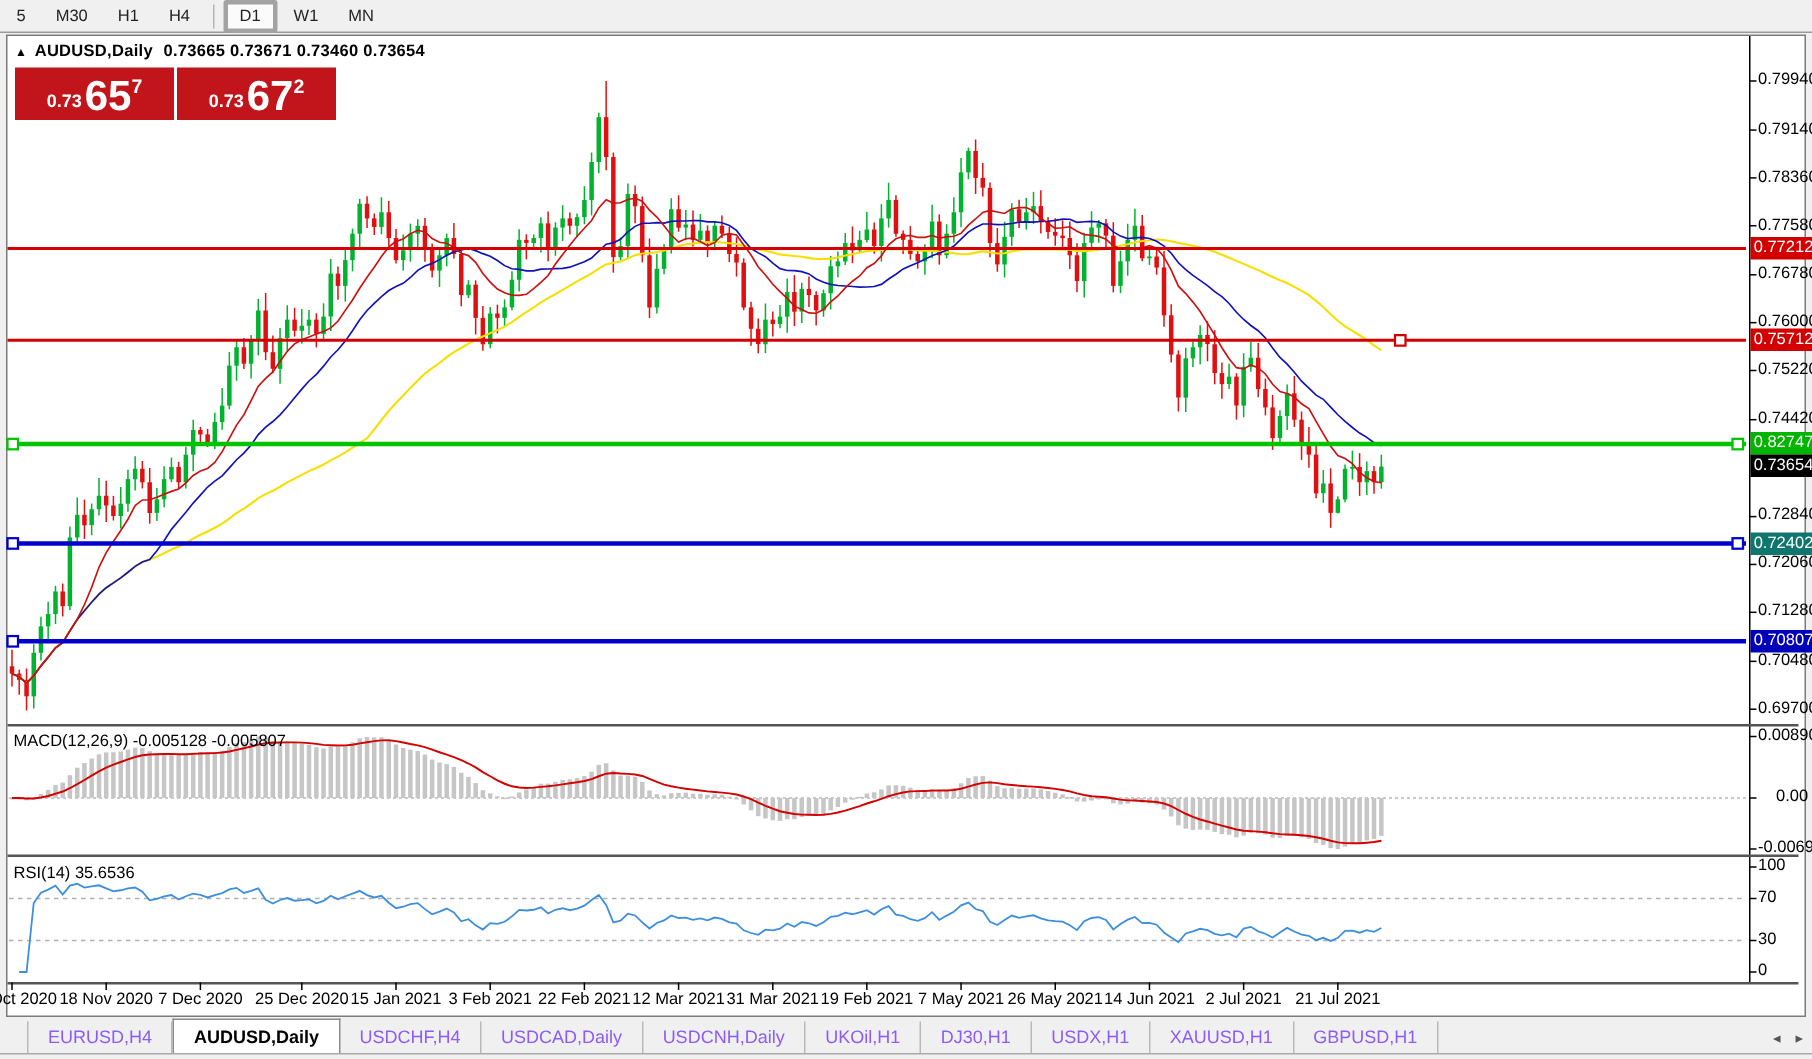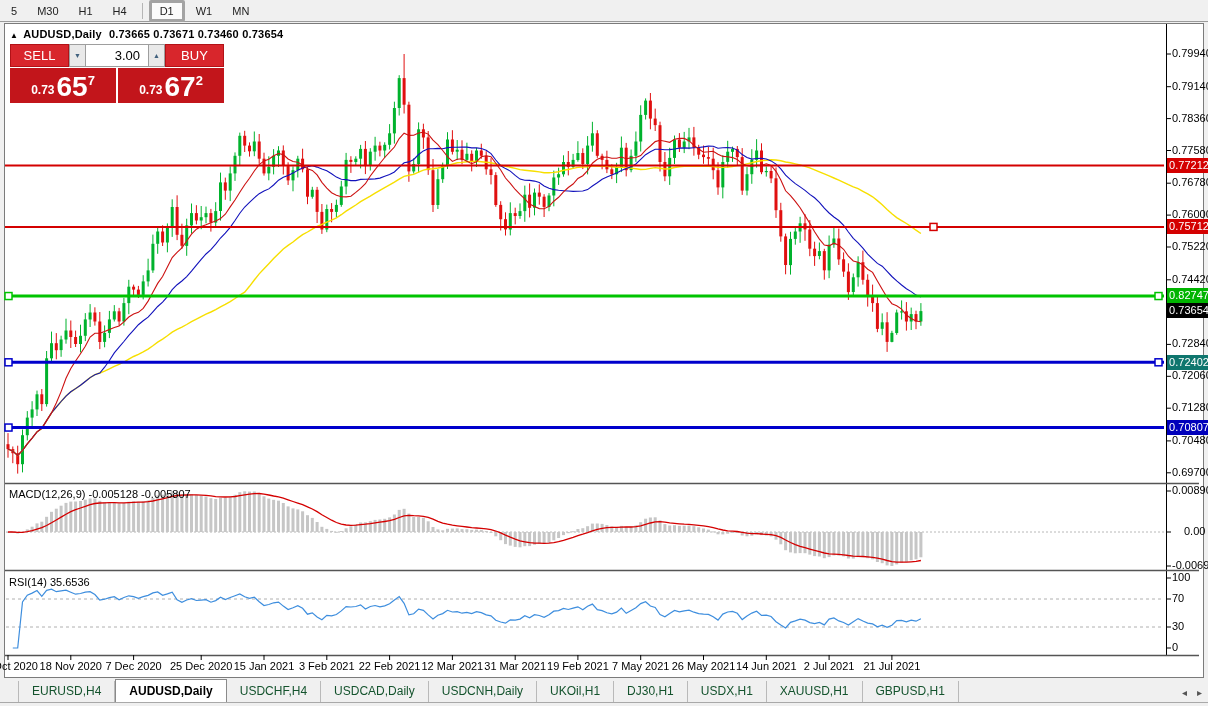--- a/index.html
+++ b/index.html
@@ -49,21 +49,21 @@
   .badge { position:absolute; left:1167px; width:44px; height:15px; line-height:15px;
            font-size:11px; color:#fff; text-align:center; z-index:3; white-space:nowrap; }
   .ind-label { position:absolute; z-index:3; font-size:11px; color:#000; }
   .dlabel { position:absolute; top:660px; transform:translateX(-50%); font-size:11px;
             color:#000; z-index:3; white-space:nowrap; }
 
   
   .tabbar { position:absolute; left:0; top:680px; width:1208px; height:23px; background:#f0f0f0;
             border-bottom:1px solid #a9a9a9; display:flex; align-items:flex-end; z-index:5; }
   .tabs-strip { display:flex; align-items:flex-end; margin-left:18px; }
-  .tab { font-size:12px; color:#14532d; padding:3px 13px 4px 13px; border-right:1px solid #b9b9b9;
+  .tab { font-size:12px; color:#8b5cf6; padding:3px 13px 4px 13px; border-right:1px solid #b9b9b9;
          cursor:pointer; height:21px; }
   .tab:first-child { border-left:1px solid #b9b9b9; }
   .tab.active { background:#ffffff; font-weight:bold; color:#000; border:1px solid #8a8a8a;
                 border-bottom:none; height:23px; padding-top:4px; }
   .tab-scroll { position:absolute; right:6px; bottom:4px; display:flex; gap:10px; }
   .tab-scroll span { font-size:10px; color:#555; cursor:pointer; }
 </style>
 </head>
 <body>
 
@@ -723,27 +723,20 @@
         <line x1="829.1" y1="655" x2="829.1" y2="660" stroke="#000" stroke-width="1"></line>
         <line x1="891.9" y1="655" x2="891.9" y2="660" stroke="#000" stroke-width="1"></line>
       </g>
     </svg>
 
   <div class="chart-title">
     <span class="tri">▲</span><span>AUDUSD,Daily</span><span class="ohlc">0.73665 0.73671 0.73460 0.73654</span>
   </div>
 
   <div class="trade-panel">
-    <div class="tp-row1">
-      <button class="tp-btn">SELL</button>
-      <button class="tp-spin">▼</button>
-      <input class="tp-vol" value="3.00" style="">
-      <button class="tp-spin">▲</button>
-      <button class="tp-btn">BUY</button>
-    </div>
     <div class="tp-row2">
       <div class="tp-price">
         <span class="tp-small">0.73</span>
           <span class="tp-big">65</span>
           <span class="tp-sup">7</span>
       </div>
       <div class="tp-price">
         <span class="tp-small">0.73</span>
           <span class="tp-big">67</span>
           <span class="tp-sup">2</span>

